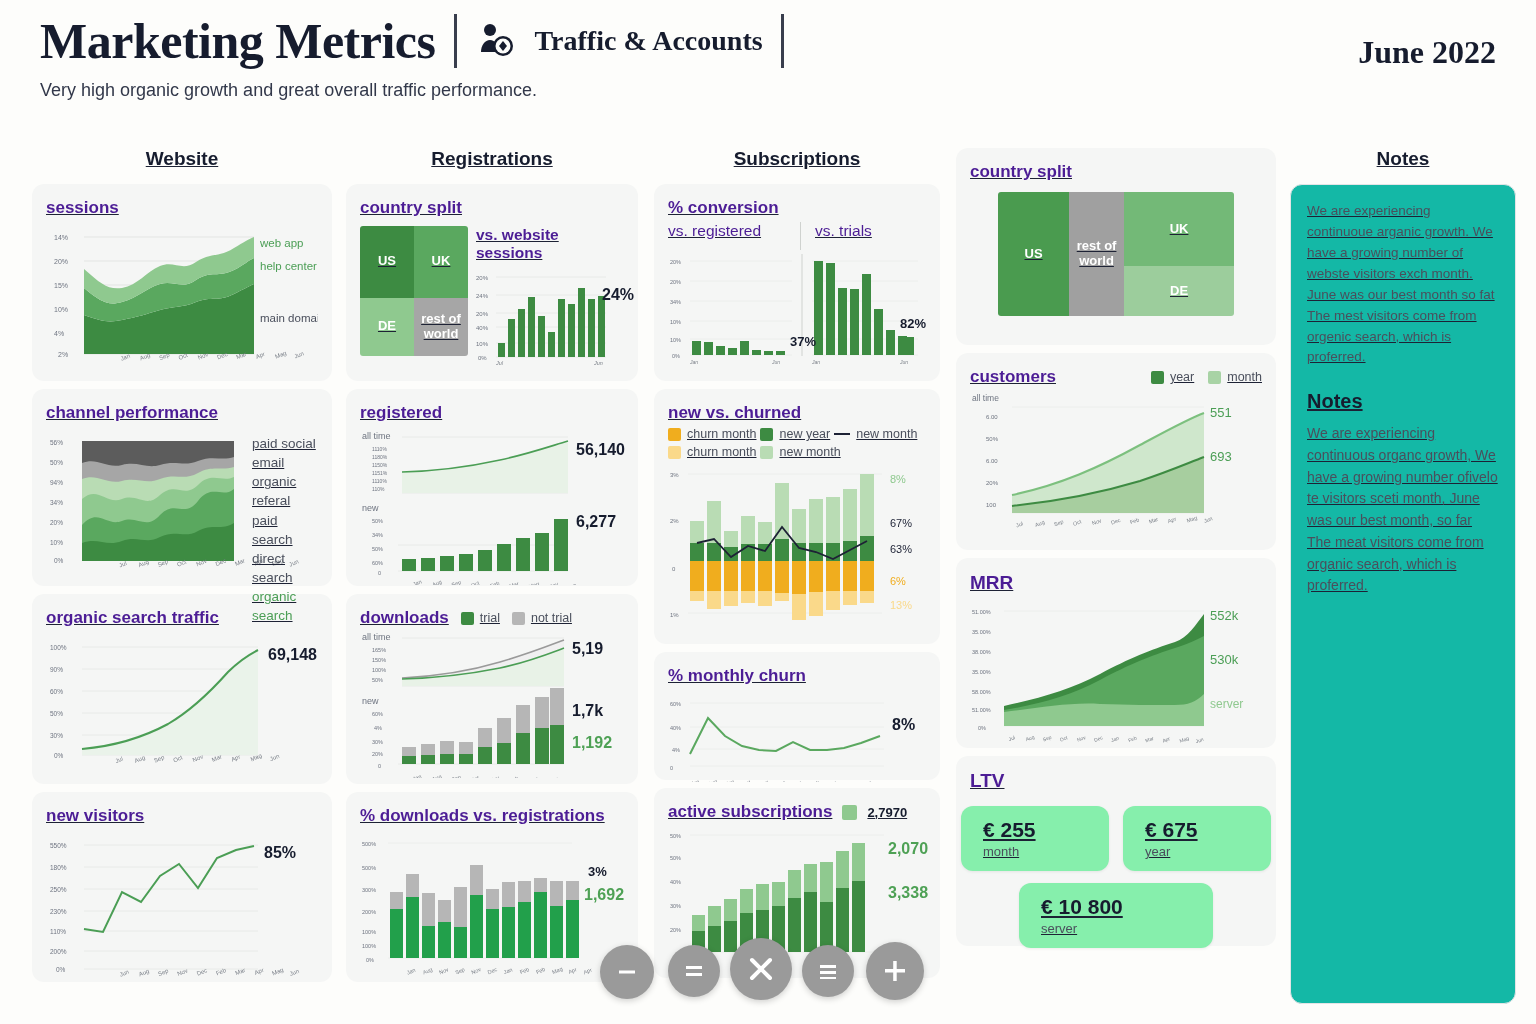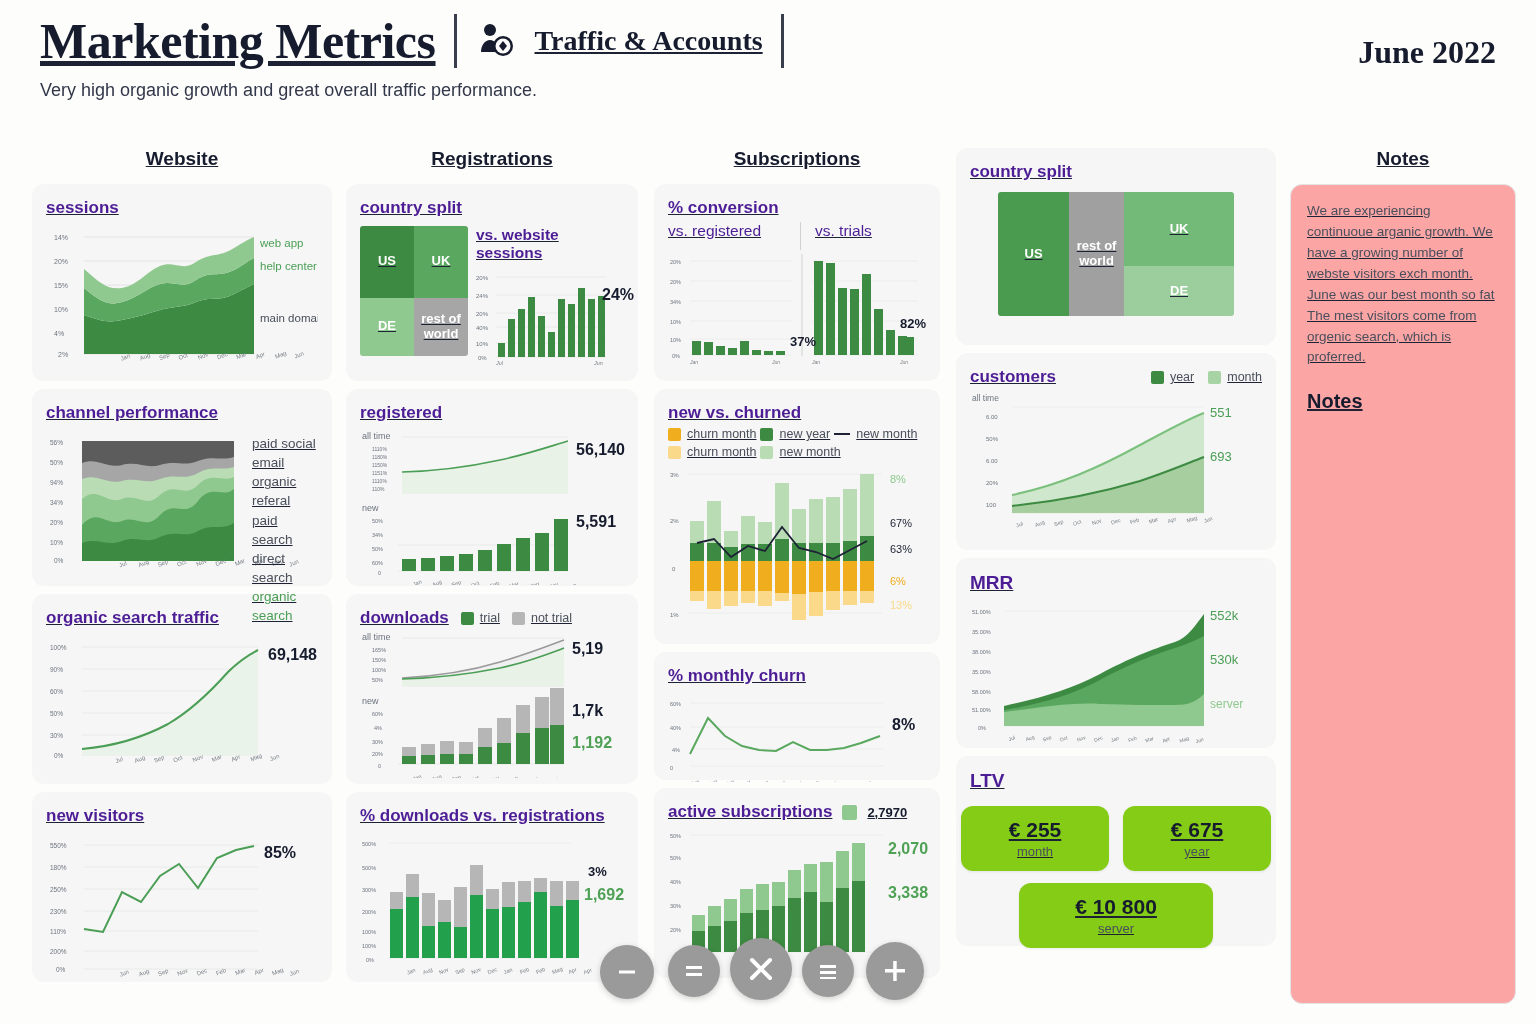--- a/index.html
+++ b/index.html
@@ -5,21 +5,21 @@
   html,body{margin:0;padding:0;}
   body{
     width:1536px;height:1024px;overflow:hidden;
     background:#fdfdfb;
     font-family:"Liberation Sans", sans-serif;
     color:#1d2235;
     position:relative;
   }
   
   .header{position:absolute;left:40px;top:14px;right:40px;height:110px;}
-  .title-row{display:flex;align-items:center;gap:18px;text-decoration:underline;}
+  .title-row{display:flex;align-items:center;gap:18px;}
   .main-title{
     font-family:"Liberation Serif", serif;
     font-size:50px;font-weight:700;letter-spacing:-.5px;color:#161c2e;
     line-height:1;
   }
   .vbar{width:3px;height:54px;background:#161c2e;opacity:.85;}
   .sec-title{
     font-family:"Liberation Serif", serif;
     font-size:28px;font-weight:700;color:#161c2e;
   }
@@ -40,30 +40,30 @@
   }
   .panel{
     background:#f5f6f5;border-radius:12px;padding:14px 14px 10px 14px;
     box-sizing:border-box;
   }
   .card-title{font-size:17px;font-weight:600;color:#4c1d95;margin-bottom:4px;}
   .card-title.small{font-size:15px;}
 
   
   .notes-panel{
-    background:#fca5a5;border:1px solid #e3e4e6;border-radius:12px;
+    background:#14b8a6;border:1px solid #e3e4e6;border-radius:12px;
     box-sizing:border-box;padding:16px 16px;
   }
   .note-body{font-size:13.5px;line-height:1.55;color:#4a4f5c;}
   .note-h{font-size:20px;font-weight:700;color:#161c2e;margin:22px 0 10px;}
 
   
   .kpi-row{display:flex;gap:14px;justify-content:center;margin-top:14px;}
   .kpi{
-    background:#84cc16;border-radius:12px;padding:12px 22px;text-align:center;
+    background:#86efac;border-radius:12px;padding:12px 22px;
     box-shadow:0 1px 3px rgba(0,0,0,.07);min-width:104px;
   }
   .kpi .v{font-size:21px;font-weight:700;color:#161c2e;}
   .kpi .l{font-size:13px;color:#4a4f5c;margin-top:2px;}
 
   
   .legend{display:flex;align-items:center;gap:6px;font-size:12.5px;color:#4a4f5c;}
   .sw{width:13px;height:13px;border-radius:2px;display:inline-block;}
   .legend-row{display:flex;gap:4px;flex-wrap:wrap;margin:4px 0 2px;}
 
@@ -381,21 +381,21 @@
             <text x="32" y="182">Sep</text>
         <text x="50" y="189">Oct</text>
             <text x="68" y="196">Feb</text>
             <text x="86" y="203">Mar</text>
         <text x="104" y="210">Mag</text>
             <text x="122" y="217">May</text>
             <text x="140" y="224">Jun</text>
       </g>
     </svg>
     <div class="vlab" style="position:absolute;margin-top:-148px;margin-left:216px;">56,140</div>
-    <div class="vlab" style="position:absolute;margin-top:-76px;margin-left:216px;">5,591</div>
+    <div class="vlab" style="position:absolute;margin-top:-76px;margin-left:216px;">6,277</div>
   </div>
 
   <div class="panel" style="height:190px;margin-top:8px;">
     <div style="display:flex;align-items:center;gap:12px;">
       <div class="card-title" style="margin:0;">downloads</div>
       <div class="legend">
         <span class="sw" style="background:#3d8b42;"></span>
         <span>trial</span>
       </div>
       <div class="legend">
@@ -920,20 +920,21 @@
       </div>
     </div>
   </div>
 </div>
 
 <div class="col" style="left:1290px;width:226px;">
   <div class="col-head">Notes</div>
   <div class="notes-panel" style="height:820px;">
     <div class="note-body">We are experiencing continuoue arganic growth. We have  a growing number of webste visitors exch month. June was our best month so fat  The mest visitors come from orgenic search, which is proferred.</div>
     <div class="note-h">Notes</div>
+    <div class="note-body" style="font-size:14px;">We are experiencing continuous organc growth, We have a growing number ofivelo te visitors sceti month, June was our best month, so far The meat visitors come from organic search, which is proferred.</div>
   </div>
 </div>
 
 </div>
 
 <div class="fab" style="left:600px;top:945px;width:54px;height:54px;">
   <svg width="26" height="26" viewBox="0 0 26 26">
       <rect x="5" y="11.5" width="16" height="3" fill="#fff"></rect>
     </svg>
 </div>

